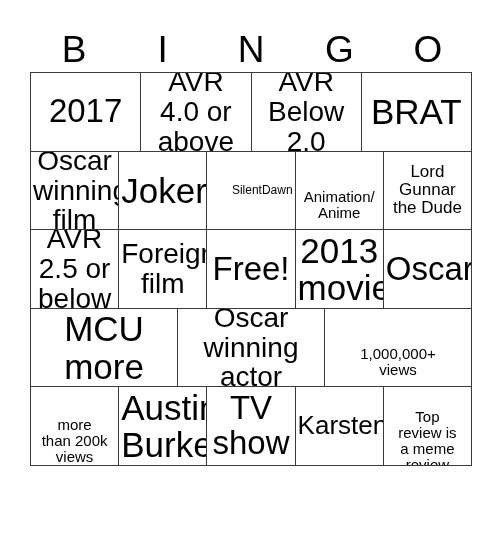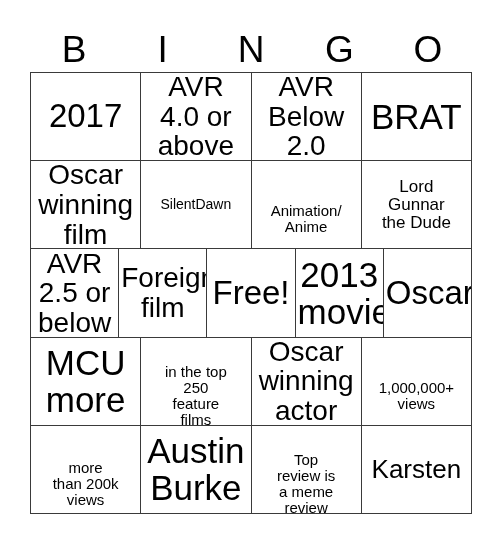--- a/index.html
+++ b/index.html
@@ -47,21 +47,21 @@
     padding-bottom: 2px;
     user-select: none;
   }
 
   
   #bingo-grid {
     position: absolute;
     left: 30px;
     top: 72px;
     width: 442px;
-    height: 442px;
+    height: 394px;
     box-sizing: border-box;
     border-top: 1.5px solid #3a3a3a;
     border-left: 1.5px solid #3a3a3a;
     display: flex;
     flex-direction: column;
     background: #ffffff;
   }
   .bingo-row {
     flex: 1 1 0;
     display: flex;
@@ -91,21 +91,21 @@
     word-break: normal;
   }
 
   
   .fs-xxl  { font-size: 33px; }
   .fs-xl   { font-size: 35px; }
   .fs-lg   { font-size: 26px; }
   .fs-md   { font-size: 28px; }
   .fs-sm   { font-size: 17px; }
   .fs-xs   { font-size: 15px; margin-top: 29px; }
-  .fs-xxs  { font-size: 14px; }
+  .fs-xxs  { font-size: 12px; text-align: right; }
 </style>
 </head>
 <body>
 
 <div id="bingo-card">
 
   <div id="bingo-header">
     <div class="header-letter">B</div>
     <div class="header-letter">I</div>
     <div class="header-letter">N</div>
@@ -134,20 +134,23 @@
         </div>
     </div>
 
     <div class="bingo-row">
       <div class="bingo-cell">
           <span class="cell-text fs-md">Oscar
 winning
 film</span>
         </div>
       <div class="bingo-cell">
+          <span class="cell-text fs-xl">Joker</span>
+        </div>
+      <div class="bingo-cell">
           <span class="cell-text fs-xxs">SilentDawn</span>
         </div>
       <div class="bingo-cell">
           <span class="cell-text fs-xs">Animation/
 Anime</span>
         </div>
       <div class="bingo-cell">
           <span class="cell-text fs-sm">Lord
 Gunnar
 the Dude</span>
@@ -175,51 +178,49 @@
           <span class="cell-text fs-xxl">Oscar</span>
         </div>
     </div>
 
     <div class="bingo-row">
       <div class="bingo-cell">
           <span class="cell-text fs-xl">MCU
 more</span>
         </div>
       <div class="bingo-cell">
-          <span class="cell-text fs-xs">in the top
-250
-feature
-films</span>
-        </div>
-      <div class="bingo-cell">
           <span class="cell-text fs-md">Oscar
 winning
 actor</span>
         </div>
       <div class="bingo-cell">
           <span class="cell-text fs-xs">1,000,000+
 views</span>
         </div>
     </div>
 
     <div class="bingo-row">
       <div class="bingo-cell">
           <span class="cell-text fs-xs">more
 than 200k
 views</span>
         </div>
       <div class="bingo-cell">
           <span class="cell-text fs-xl">Austin
 Burke</span>
+        </div>
+      <div class="bingo-cell">
+          <span class="cell-text fs-xxl">TV
+show</span>
+        </div>
+      <div class="bingo-cell">
+          <span class="cell-text fs-lg">Karsten</span>
         </div>
       <div class="bingo-cell">
           <span class="cell-text fs-xs">Top
 review is
 a meme
 review</span>
         </div>
-      <div class="bingo-cell">
-          <span class="cell-text fs-lg">Karsten</span>
-        </div>
     </div>
 
   </div>
 </div>
 
 </body></html>

